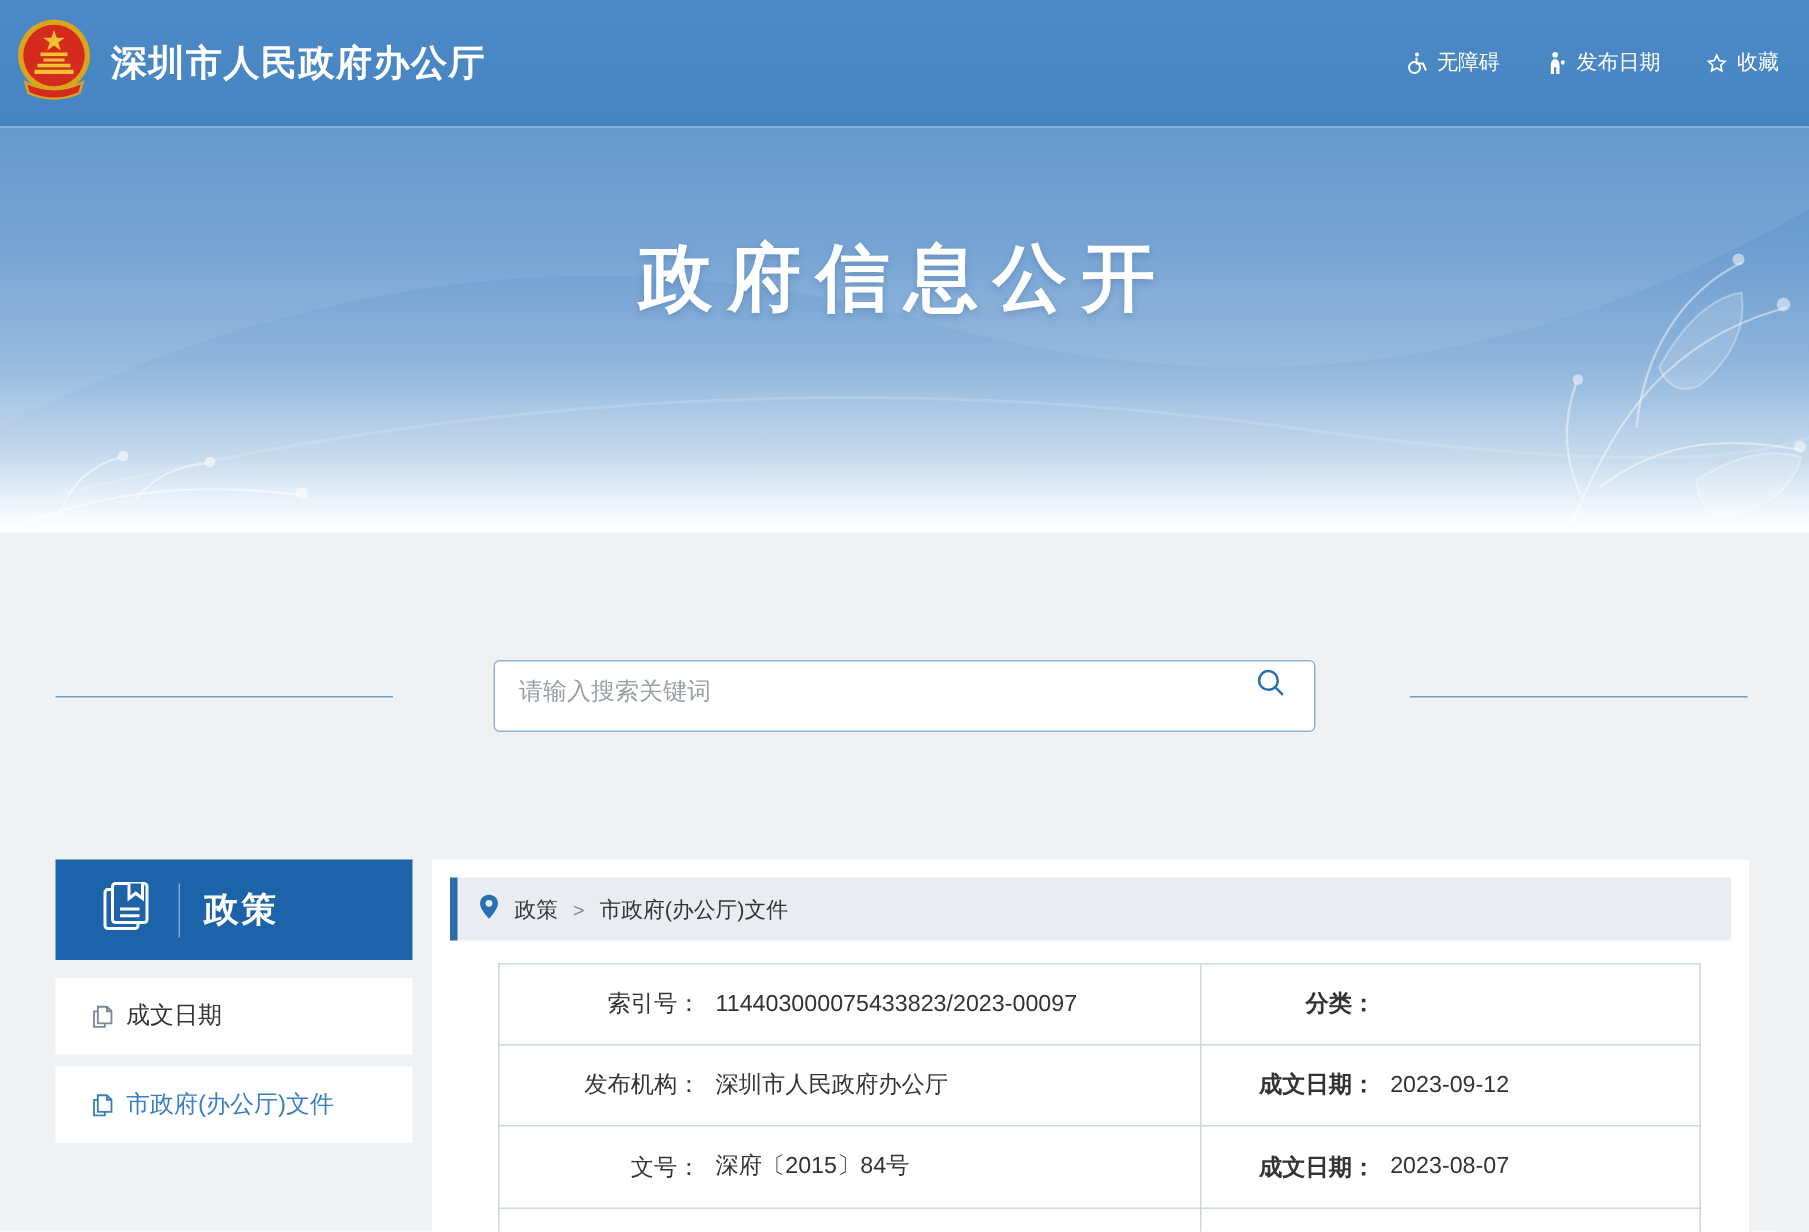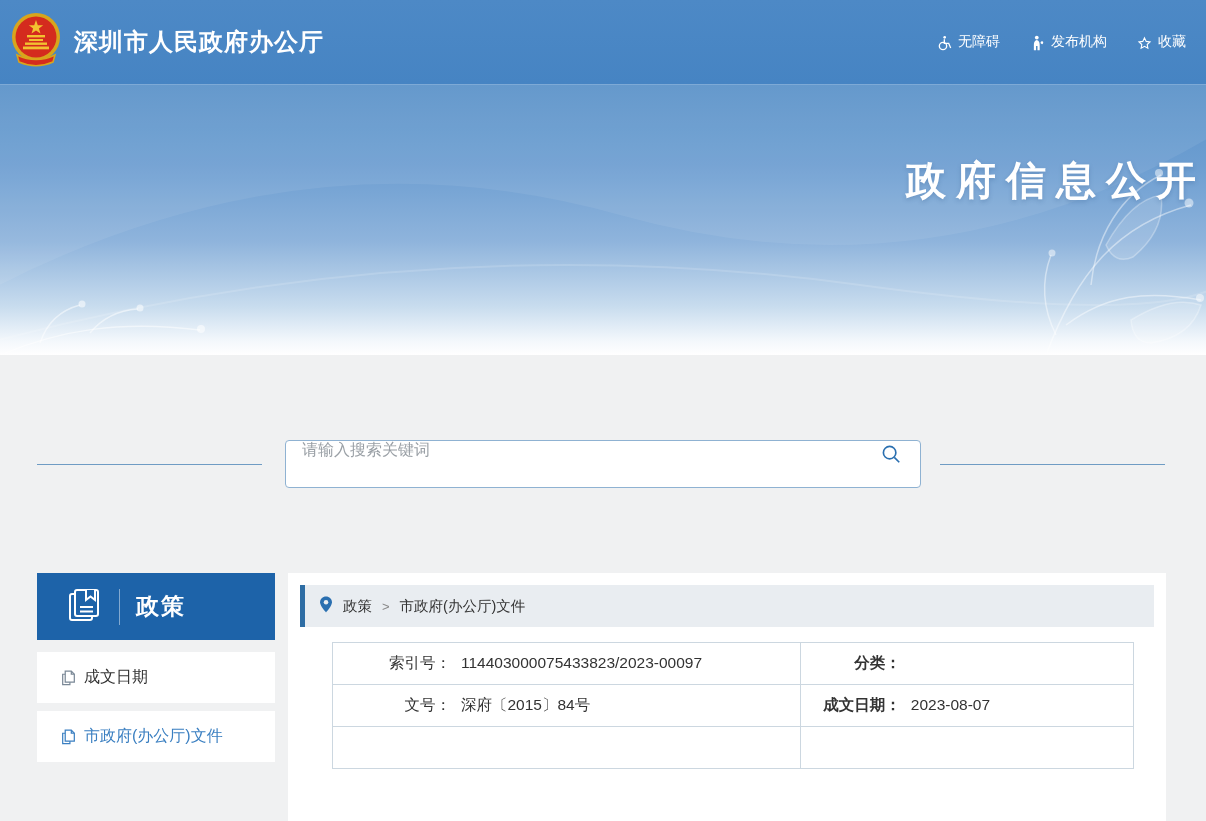--- a/index.html
+++ b/index.html
@@ -12,48 +12,48 @@
   
   .topbar {
     height:85px; background:linear-gradient(180deg,#4d89c6,#4684c3);
     display:flex; align-items:center; justify-content:space-between;
     padding:0 20px 0 10px; border-bottom:1px solid rgba(255,255,255,.28);
     position:relative; z-index:3;
   }
   .brand { display:flex; align-items:center; gap:12px; }
   .brand-title { color:#fff; font-size:24px; font-weight:bold; letter-spacing:1px; }
   .toplinks { display:flex; align-items:center; gap:30px; }
-  .toplink { display:flex; align-items:flex-end; gap:6px; color:#fff; font-size:14px; cursor:pointer; }
+  .toplink { display:flex; align-items:center; gap:6px; color:#fff; font-size:14px; cursor:pointer; }
   .toplink svg { display:block; }
 
   
   .banner {
     height:270px; position:relative; overflow:hidden;
     background:linear-gradient(180deg,#5a92c9 0%,#6d9ed1 30%,#8fb4dc 58%,#c8dcee 82%,#f4f8fc 95%,#ffffff 100%);
   }
   .banner h1 {
-    position:absolute; top:68px; left:0; right:0; text-align:right;
-    color:#fff; font-size:40px; font-weight:bold; letter-spacing:10px;
+    position:absolute; top:68px; left:0; right:0; text-align:center;
+    color:#fff; font-size:49px; font-weight:bold; letter-spacing:10px;
     text-shadow:0 2px 4px rgba(40,80,130,.25);
   }
   .deco { position:absolute; pointer-events:none; }
   .deco-swoosh { left:0; top:0; }
   .deco-right { right:0; top:0; }
   .deco-left { left:0; bottom:-10px; }
 
   
   .search-section { position:relative; height:218px; }
   .search-line { position:absolute; top:109px; height:1px; background:#6f9cc4; width:225px; }
   .search-line.left { left:37px; }
   .search-line.right { right:41px; }
   .search-box {
     position:absolute; top:85px; left:50%; transform:translateX(-50%);
-    width:636px; height:48px; background:#fff;
+    width:548px; height:48px; background:#fff;
     border:1px solid #8fb2d2; border-radius:4px;
-    display:flex; align-items:flex-start; padding:0 16px;
+    display:flex; align-items:flex-end; padding:16px 16px;
   }
   .search-box input {
     flex:1; border:none; outline:none; font-size:16px; color:#333;
     font-family:inherit; background:transparent;
   }
   .search-box input::placeholder { color:#9aa0a6; }
   .search-btn { background:none; border:none; cursor:pointer; padding:2px; display:flex; }
 
   
   .main { display:flex; align-items:flex-start; padding:0 40px 0 37px; }
@@ -88,21 +88,21 @@
   .breadcrumb .crumb { cursor:pointer; }
   .breadcrumb .sep { color:#888; font-size:13px; }
 
   
   table.doc {
     border-collapse:collapse; width:calc(100% - 52px);
     margin:15px 20px 0 32px; table-layout:fixed;
   }
   table.doc td {
     border:1px solid #ccd7e0; background:#fff; height:42px;
-    font-size:15.5px; color:#333; vertical-align:middle; padding:0;
+    font-size:15.5px; color:#333; vertical-align:middle; padding:16px;
   }
   td.c-left { width:58.4%; }
   td.c-right { width:41.6%; }
   .lbl { display:inline-block; text-align:right; vertical-align:middle; }
   .c-left .lbl { width:118px; }
   .c-right .lbl { width:100px;font-weight:bold; }
   .val { margin-left:10px; }
   .hl { font-weight:bold; color:#222; }
 </style>
 </head>
@@ -136,21 +136,21 @@
       <span>无障碍</span>
     </span>
     <span class="toplink">
       <span>
         <svg width="15" height="16" viewBox="0 0 20 22" fill="#fff">
           <circle cx="9" cy="3.5" r="2.6"></circle>
           <path d="M9 7 C5.5 8 5 11 5 14 l0 7 3 0 0 -6 2 0 0 6 3 0 0 -7 C13 11 12.5 8 9 7 z"></path>
           <path d="M14.5 9.5 a1.8 1.8 0 0 1 3.4 1 c-.3 1.4-1.7 2.3-1.7 2.3s-1.7-.6-2-2a1.8 1.8 0 0 1 .3-1.3z"></path>
         </svg>
       </span>
-      <span>发布机构</span>
+      <span>发布日期</span>
     </span>
     <span class="toplink">
       <span>
         <svg width="15" height="15" viewBox="0 0 24 24" fill="none" stroke="#fff" stroke-width="1.8">
           <path d="M12 3l2.7 5.6 6.1.8-4.5 4.2 1.1 6-5.4-3-5.4 3 1.1-6L3.2 9.4l6.1-.8z"></path>
         </svg>
       </span>
       <span>收藏</span>
     </span>
   </div>
@@ -258,20 +258,28 @@
         <tr>
           <td class="c-left">
             <span class="lbl">索引号：</span><span class="val">114403000075433823/2023-00097</span>
           </td>
           <td class="c-right">
             <span class="lbl">分类：</span><span class="val"></span>
           </td>
         </tr>
         <tr>
           <td class="c-left">
+            <span class="lbl">发布机构：</span><span class="val">深圳市人民政府办公厅</span>
+          </td>
+          <td class="c-right">
+            <span class="lbl">成文日期：</span><span class="val">2023-09-12</span>
+          </td>
+        </tr>
+        <tr>
+          <td class="c-left">
             <span class="lbl">文号：</span><span class="val">深府〔2015〕84号</span>
           </td>
           <td class="c-right">
             <span class="lbl">成文日期：</span><span class="val">2023-08-07</span>
           </td>
         </tr>
         <tr>
           <td class="c-left"></td>
           <td class="c-right"></td>
         </tr>

